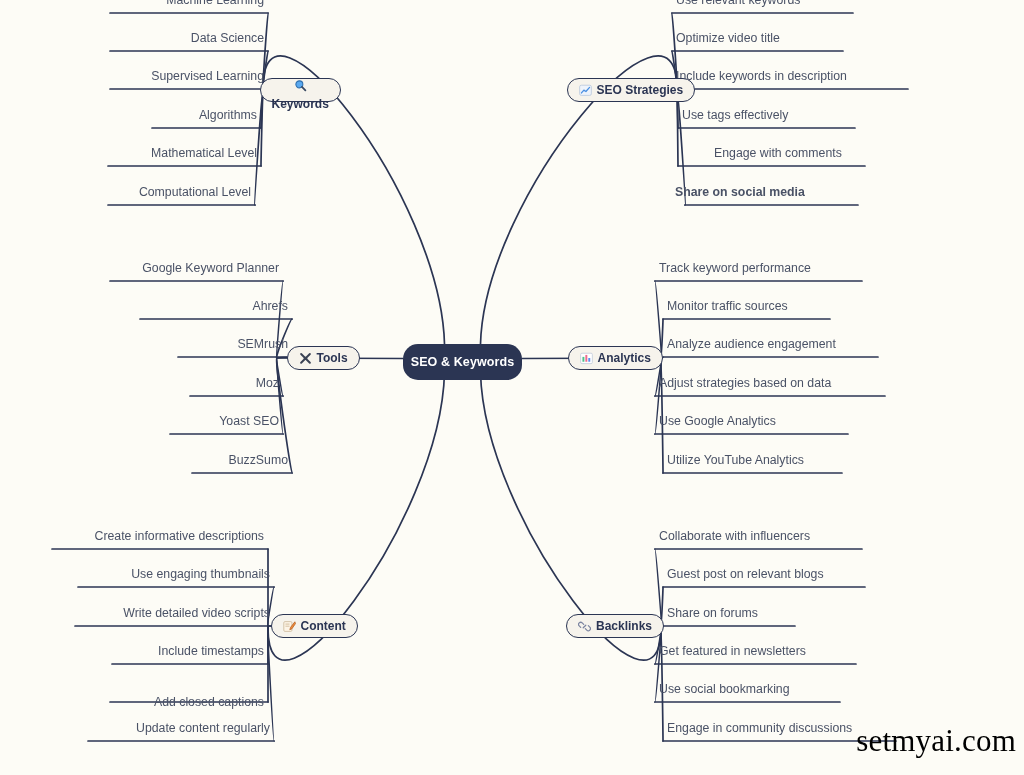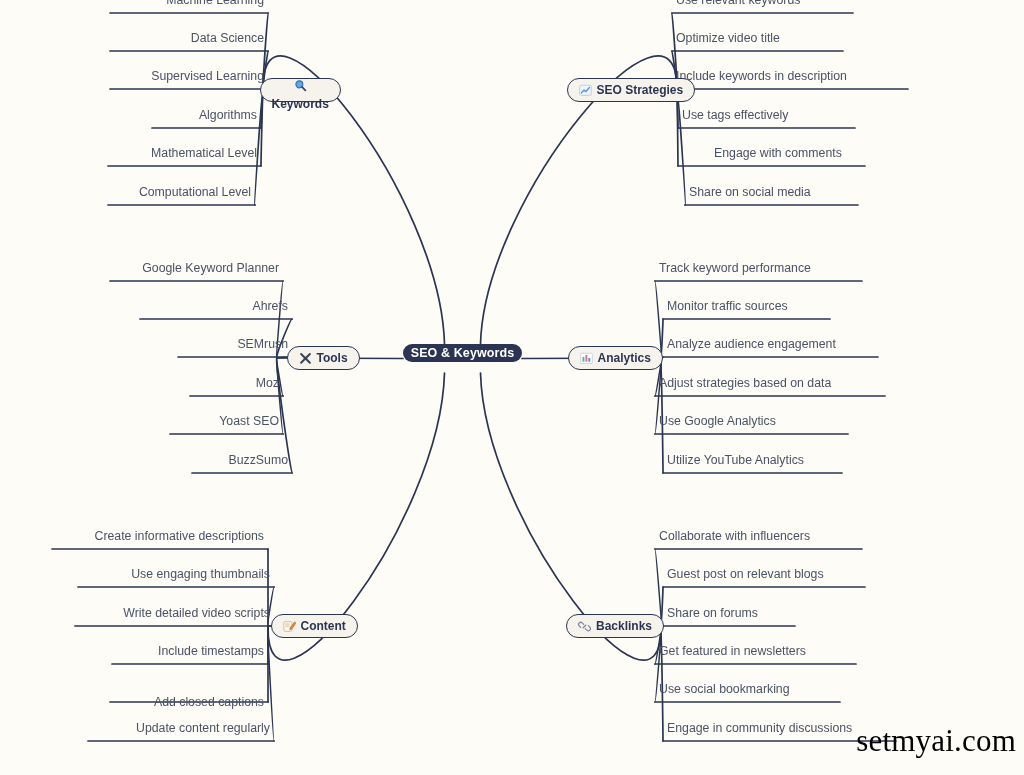--- a/index.html
+++ b/index.html
@@ -10,21 +10,21 @@
     overflow:hidden;
   }
   #canvas { position:relative; width:1024px; height:775px; background:#fdfcf6; }
 
   svg.links { position:absolute; inset:0; width:1024px; height:775px; pointer-events:none; }
   svg.links path { fill:none; stroke:#2b3553; stroke-width:1.7; stroke-linecap:round; }
   svg.links line { stroke:#2b3553; stroke-width:1.7; stroke-linecap:round; }
 
   .root-node {
     position:absolute; left:403px; top:344px;
-    width:119px; height:18px;
+    width:119px; height:36px;
     background:#2b3553; color:#ffffff;
     border-radius:15px;
     display:flex; align-items:center; justify-content:center;
     font-size:12.5px; font-weight:bold; letter-spacing:.1px;
     white-space:nowrap; z-index:5;
   }
 
   .branch-node {
     position:absolute; height:24px;
     background:#f6f3ec;
@@ -208,21 +208,21 @@
       <div class="leaf r" style="top: 38px; right: 760px;">Data Science</div>
       <div class="leaf r" style="top: 76px; right: 760px;">Supervised Learning</div>
       <div class="leaf r" style="top: 115px; right: 767px;">Algorithms</div>
       <div class="leaf r" style="top: 153px; right: 767px;">Mathematical Level</div>
       <div class="leaf r" style="top: 192px; right: 773px;">Computational Level</div>
       <div class="leaf" style="top: 0px; left: 676px;">Use relevant keywords</div>
       <div class="leaf" style="top: 38px; left: 676px;">Optimize video title</div>
       <div class="leaf" style="top: 76px; left: 676px;">Include keywords in description</div>
       <div class="leaf" style="top: 115px; left: 682px;">Use tags effectively</div>
       <div class="leaf" style="top: 153px; left: 682px; margin-left: 32px;">Engage with comments</div>
-      <div class="leaf" style="top: 192px; left: 689px;">Share on social media</div>
+      <div class="leaf" style="top: 192px; left: 675px; font-weight: bold;">Share on social media</div>
       <div class="leaf r" style="top: 268px; right: 745px;">Google Keyword Planner</div>
       <div class="leaf r" style="top: 306px; right: 736px;">Ahrefs</div>
       <div class="leaf r" style="top: 344px; right: 736px;">SEMrush</div>
       <div class="leaf r" style="top: 383px; right: 745px;">Moz</div>
       <div class="leaf r" style="top: 421px; right: 745px;">Yoast SEO</div>
       <div class="leaf r" style="top: 460px; right: 736px;">BuzzSumo</div>
       <div class="leaf" style="top: 268px; left: 659px;">Track keyword performance</div>
       <div class="leaf" style="top: 306px; left: 667px;">Monitor traffic sources</div>
       <div class="leaf" style="top: 344px; left: 667px;">Analyze audience engagement</div>
       <div class="leaf" style="top: 383px; left: 659px;">Adjust strategies based on data</div>

